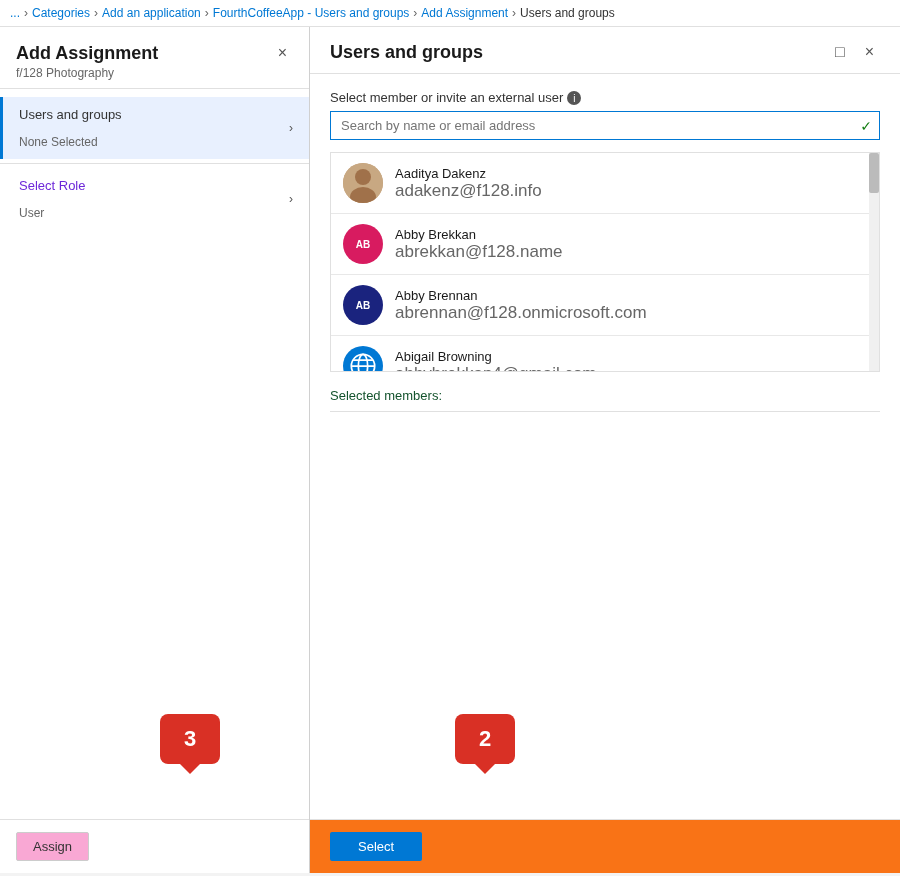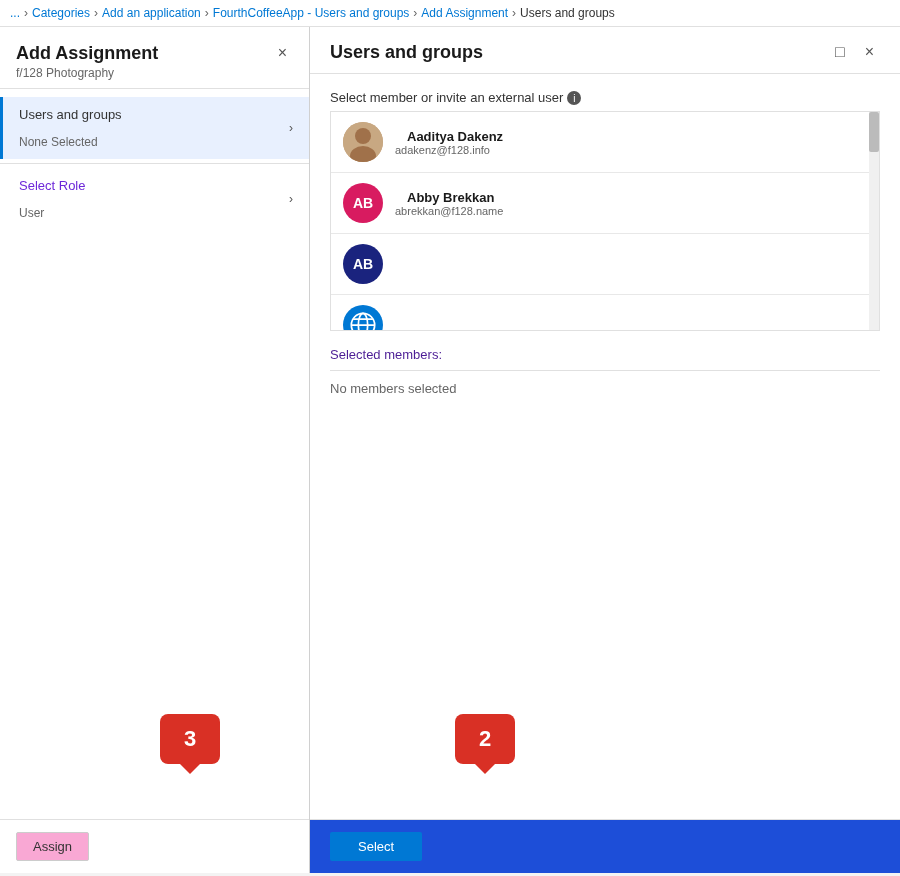--- a/index.html
+++ b/index.html
@@ -93,42 +93,42 @@
     .user-list { border: 1px solid #e0e0e0; overflow-y: auto; max-height: 220px; margin-bottom: 16px; position: relative; }
     .user-item {
       display: flex; align-items: center; padding: 10px 12px;
       border-bottom: 1px solid #e8e8e8; cursor: pointer;
     }
     .user-item:last-child { border-bottom: none; }
 
     .avatar {
       width: 40px; height: 40px; border-radius: 50%; margin-right: 12px;
       display: flex; align-items: center; justify-content: center;
-      font-size: 14px; font-weight: 600; color: #fff; flex-shrink: 0;
+      font-size: 10px; font-weight: 600; color: #fff; flex-shrink: 0;
       overflow: hidden;
     }
     .avatar.globe { background: #0078d4; font-size: 20px; }
 
     .user-info { display: flex; flex-direction: column; }
-    .user-name { font-size: 13px; font-weight: 700; color: #1a1a1a; margin-left: 12px; }
-    .user-email { font-size: 11px; color: #666; }
+    .user-name { font-size: 13px; font-weight: 400; color: #1a1a1a; }
+    .user-email { font-size: 17px; color: #666; }
 
     .scrollbar-area {
       position: absolute; right: 0; top: 0; width: 10px; height: 100%; background: #f0f0f0;
     }
     .scrollbar-thumb {
       position: absolute; right: 0; top: 0; width: 10px; height: 40px; background: #bbb; border-radius: 2px;
     }
 
     
-    .selected-label { font-size: 13px; color: #4c1d95; padding-bottom: 8px; border-bottom: 1px solid #e0e0e0; margin-bottom: 10px; }
+    .selected-label { font-size: 13px; color: #14532d; padding-bottom: 8px; border-bottom: 1px solid #e0e0e0; margin-bottom: 10px; }
     .no-members { font-size: 13px; color: #666; }
 
     .right-footer {
-      padding: 12px 20px; border-top: 1px solid #e0e0e0; background: #1d4ed8;
+      padding: 12px 20px; border-top: 1px solid #e0e0e0; background: #f97316;
       display: flex; align-items: center; position: relative;
     }
     .btn-select {
       padding: 7px 28px; background: #0078d4; color: #fff; border: none;
       font-size: 13px; cursor: pointer; border-radius: 2px;
     }
 
     
     .annotation {
       position: absolute;
@@ -216,20 +216,24 @@
         <button class="icon-btn">□</button>
         <button class="icon-btn">×</button>
       </div>
     </div>
 
     <div class="right-content">
       <div class="search-label">
         <span>Select member or invite an external user</span>
         <span class="info-icon">i</span>
       </div>
+      <div class="search-box-wrapper">
+        <input class="search-input" type="text" placeholder="Search by name or email address" style="">
+        <span class="search-check">✓</span>
+      </div>
 
       <div class="user-list">
 
         <div class="user-item">
           <div class="avatar" style="background:#c8a882; overflow:hidden;">
 
             <svg width="40" height="40" viewBox="0 0 40 40" xmlns="http://www.w3.org/2000/svg">
               <rect width="40" height="40" fill="#c8a882"></rect>
               <circle cx="20" cy="14" r="8" fill="#a0714a"></circle>
               <ellipse cx="20" cy="34" rx="13" ry="10" fill="#a0714a"></ellipse>
@@ -244,41 +248,48 @@
         <div class="user-item">
           <div class="avatar" style="background:#d81b60;">AB</div>
           <div class="user-info">
             <span class="user-name">Abby Brekkan</span>
             <span class="user-email">abrekkan@f128.name</span>
           </div>
         </div>
 
         <div class="user-item">
           <div class="avatar" style="background:#1a237e;">AB</div>
+          <div class="user-info">
+            <span class="user-name">Abby Brennan</span>
+            <span class="user-email">abrennan@f128.onmicrosoft.com</span>
+          </div>
         </div>
 
         <div class="user-item">
           <div class="avatar globe" style="background:#0078d4;">
             <svg width="28" height="28" viewBox="0 0 24 24" fill="none" xmlns="http://www.w3.org/2000/svg">
               <circle cx="12" cy="12" r="10" stroke="white" stroke-width="1.5" fill="none"></circle>
               <ellipse cx="12" cy="12" rx="4" ry="10" stroke="white" stroke-width="1.5" fill="none"></ellipse>
               <line x1="2" y1="12" x2="22" y2="12" stroke="white" stroke-width="1.5"></line>
               <line x1="3.5" y1="7" x2="20.5" y2="7" stroke="white" stroke-width="1.5"></line>
               <line x1="3.5" y1="17" x2="20.5" y2="17" stroke="white" stroke-width="1.5"></line>
             </svg>
           </div>
+          <div class="user-info">
+            <span class="user-name">Abigail Browning</span>
+            <span class="user-email">abbybrekkan4@gmail.com</span>
+          </div>
         </div>
 
         <div class="scrollbar-area">
           <div class="scrollbar-thumb"></div>
         </div>
       </div>
 
       <div class="selected-label">Selected members:</div>
-      <div class="no-members">No members selected</div>
     </div>
 
     <div style="position:relative;">
       <div class="annotation annotation-2">
         <span>2</span>
       </div>
     </div>
 
     <div class="right-footer">
       <button class="btn-select">Select</button>

